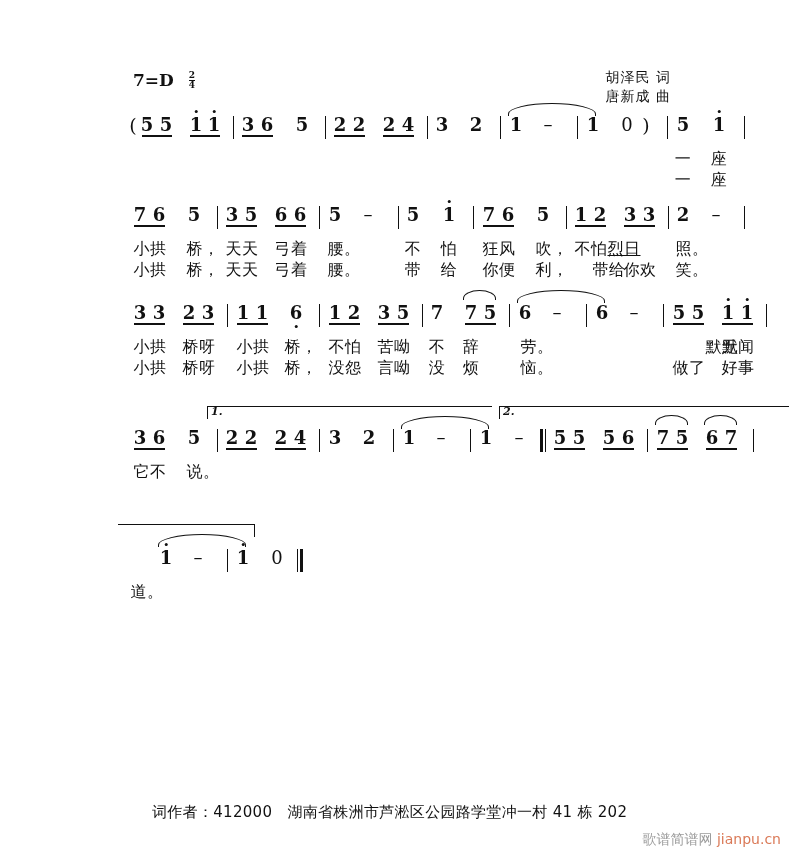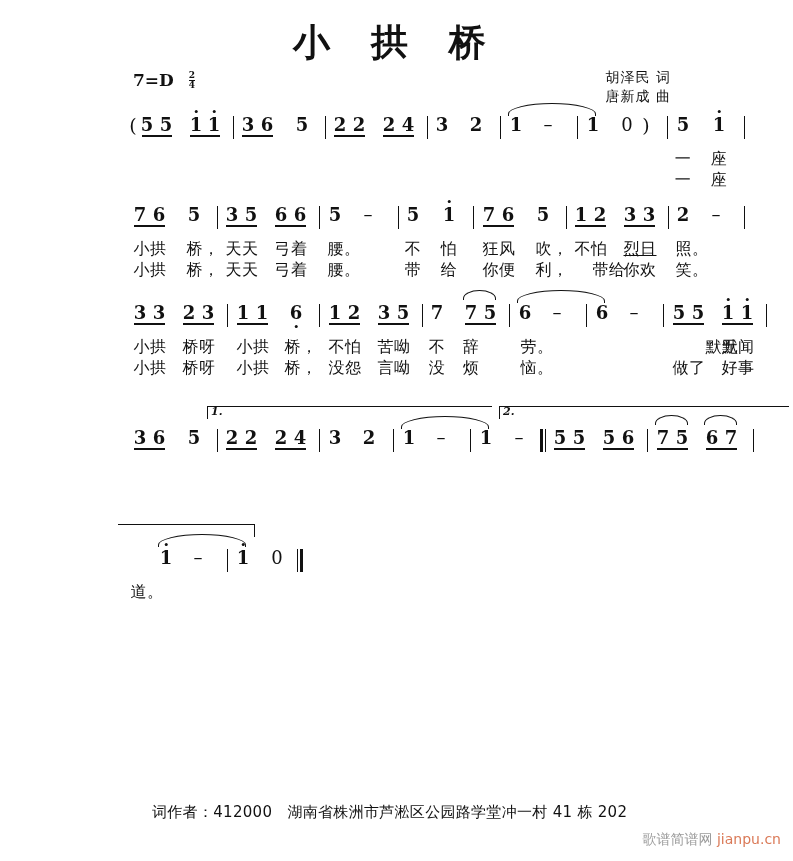--- a/index.html
+++ b/index.html
@@ -149,21 +149,20 @@
     opacity:.85;
   }
   .watermark .cn{color:#8a8a8a;}
   .watermark .en{color:#d4623a;font-family:"DejaVu Sans","Liberation Sans",sans-serif;}
 </style>
 </head>
 <body>
 
 <div class="sheet">
 
-  <div class="title">小 拱 桥</div>
 
   <div class="keysig">
     <span>7=D</span>
     <span class="meter">
       <span class="num">2</span>
       <span class="den">4</span>
     </span>
   </div>
 
   <div class="credits">
@@ -258,21 +257,21 @@
           <span class="lyr" style="left: 150px;">小拱</span>
           <span class="lyr" style="left: 203px;">桥，</span>
           <span class="lyr" style="left: 242px;">天天</span>
           <span class="lyr" style="left: 291px;">弓着</span>
           <span class="lyr" style="left: 344px;">腰。</span>
           <span class="lyr" style="left: 413px;">不</span>
           <span class="lyr" style="left: 449px;">怕</span>
           <span class="lyr" style="left: 499px;">狂风</span>
           <span class="lyr" style="left: 552px;">吹，</span>
           <span class="lyr" style="left: 591px;">不怕</span>
-          <span class="lyr" style="left: 640px; text-decoration: underline;">烈日</span>
+          <span class="lyr" style="left: 624px; text-decoration: underline;">烈日</span>
           <span class="lyr" style="left: 692px;">照。</span>
         </div>
         <div class="lyricline">
           <span class="lyr" style="left: 150px;">小拱</span>
           <span class="lyr" style="left: 203px;">桥，</span>
           <span class="lyr" style="left: 242px;">天天</span>
           <span class="lyr" style="left: 291px;">弓着</span>
           <span class="lyr" style="left: 344px;">腰。</span>
           <span class="lyr" style="left: 413px;">带</span>
           <span class="lyr" style="left: 449px;">给</span>
@@ -395,20 +394,24 @@
           <span class="tok" style="left: 682px; top: 0px;">5</span>
           <span class="tok" style="left: 712px; top: 0px;">6</span>
           <div class="beam" style="left: 706px; width: 31px;"></div>
           <span class="tok" style="left: 731px; top: 0px;">7</span>
           <div class="barline" style="left: 753px;"></div>
           <div class="dblbar" style="left: 540px;">
             <i style="left: 0px; width: 3px;"></i>
             <i style="left: 5px; width: 1px;"></i>
           </div>
         </div>
+        <div class="lyricline">
+          <span class="lyr" style="left: 150px;">它不</span>
+          <span class="lyr" style="left: 203px;">说。</span>
+        </div>
       </div>
       <div class="system" style="top: 548px;">
         <div class="notes">
           <div class="ending r" style="left: 118px; width: 137px; top: -24px;"></div>
           <div class="arc full" style="left: 158px; width: 88px; height: 13px; top: -14px;"></div>
           <span class="tok" style="left: 166px; top: 0px;">1<span class="dot-up"></span></span>
           <span class="tok dash" style="left: 198px; top: 0px;">–</span>
           <div class="barline" style="left: 227px;"></div>
           <span class="tok" style="left: 243px; top: 0px;">1<span class="dot-up"></span></span>
           <span class="tok plain" style="left: 277px; top: 0px;">0</span>

